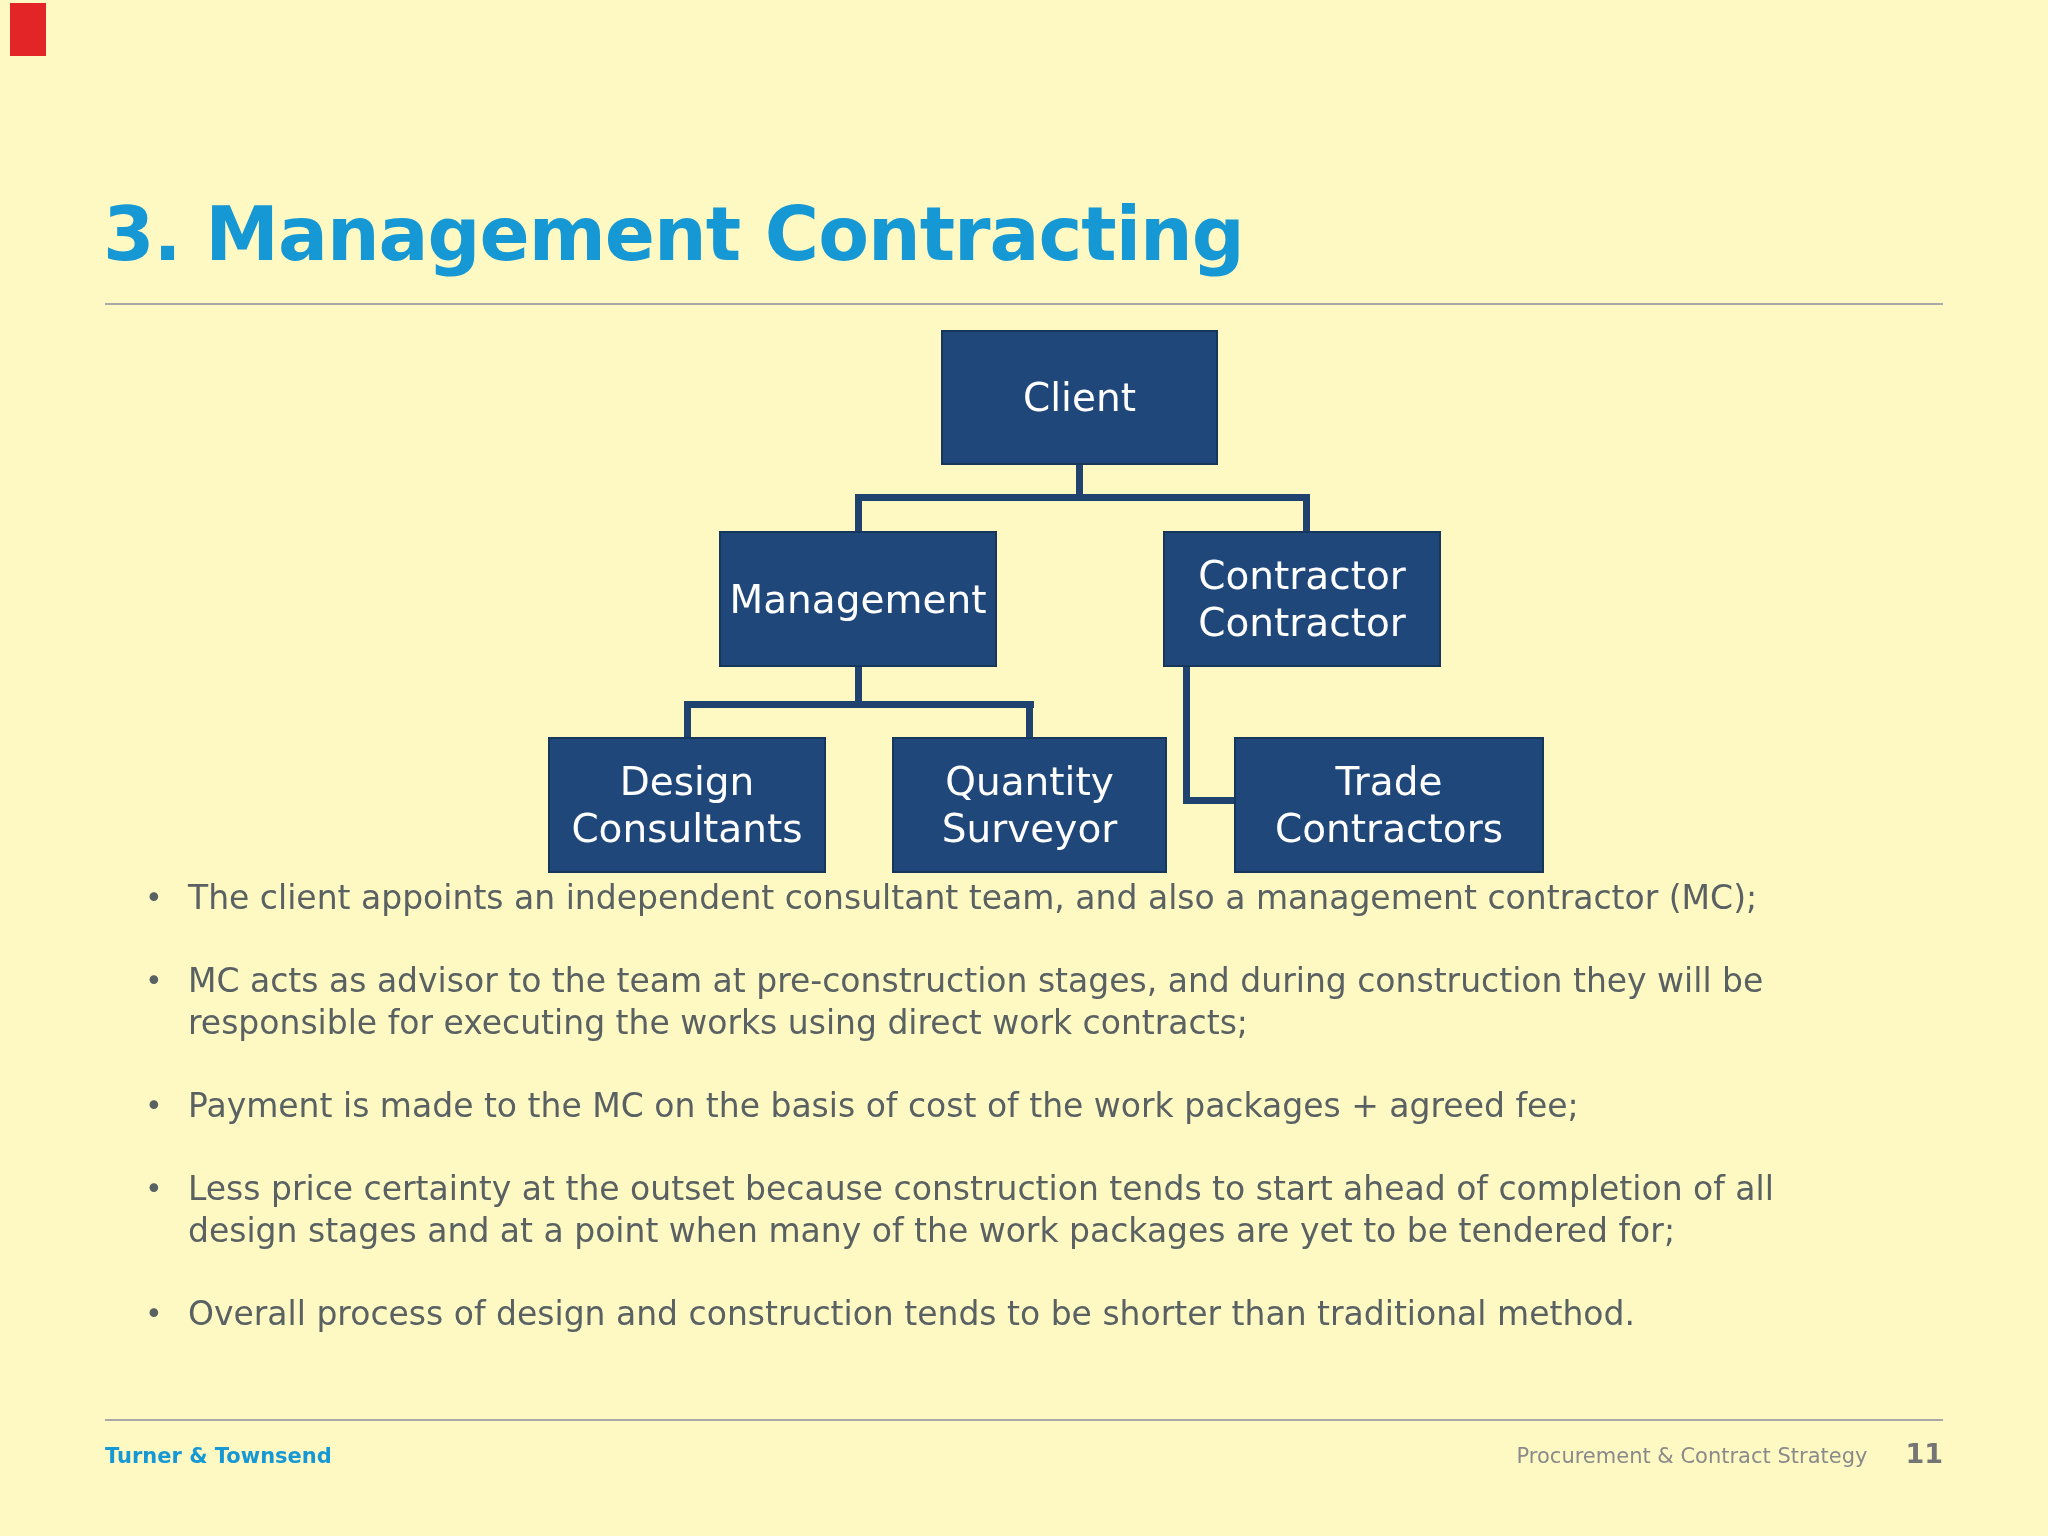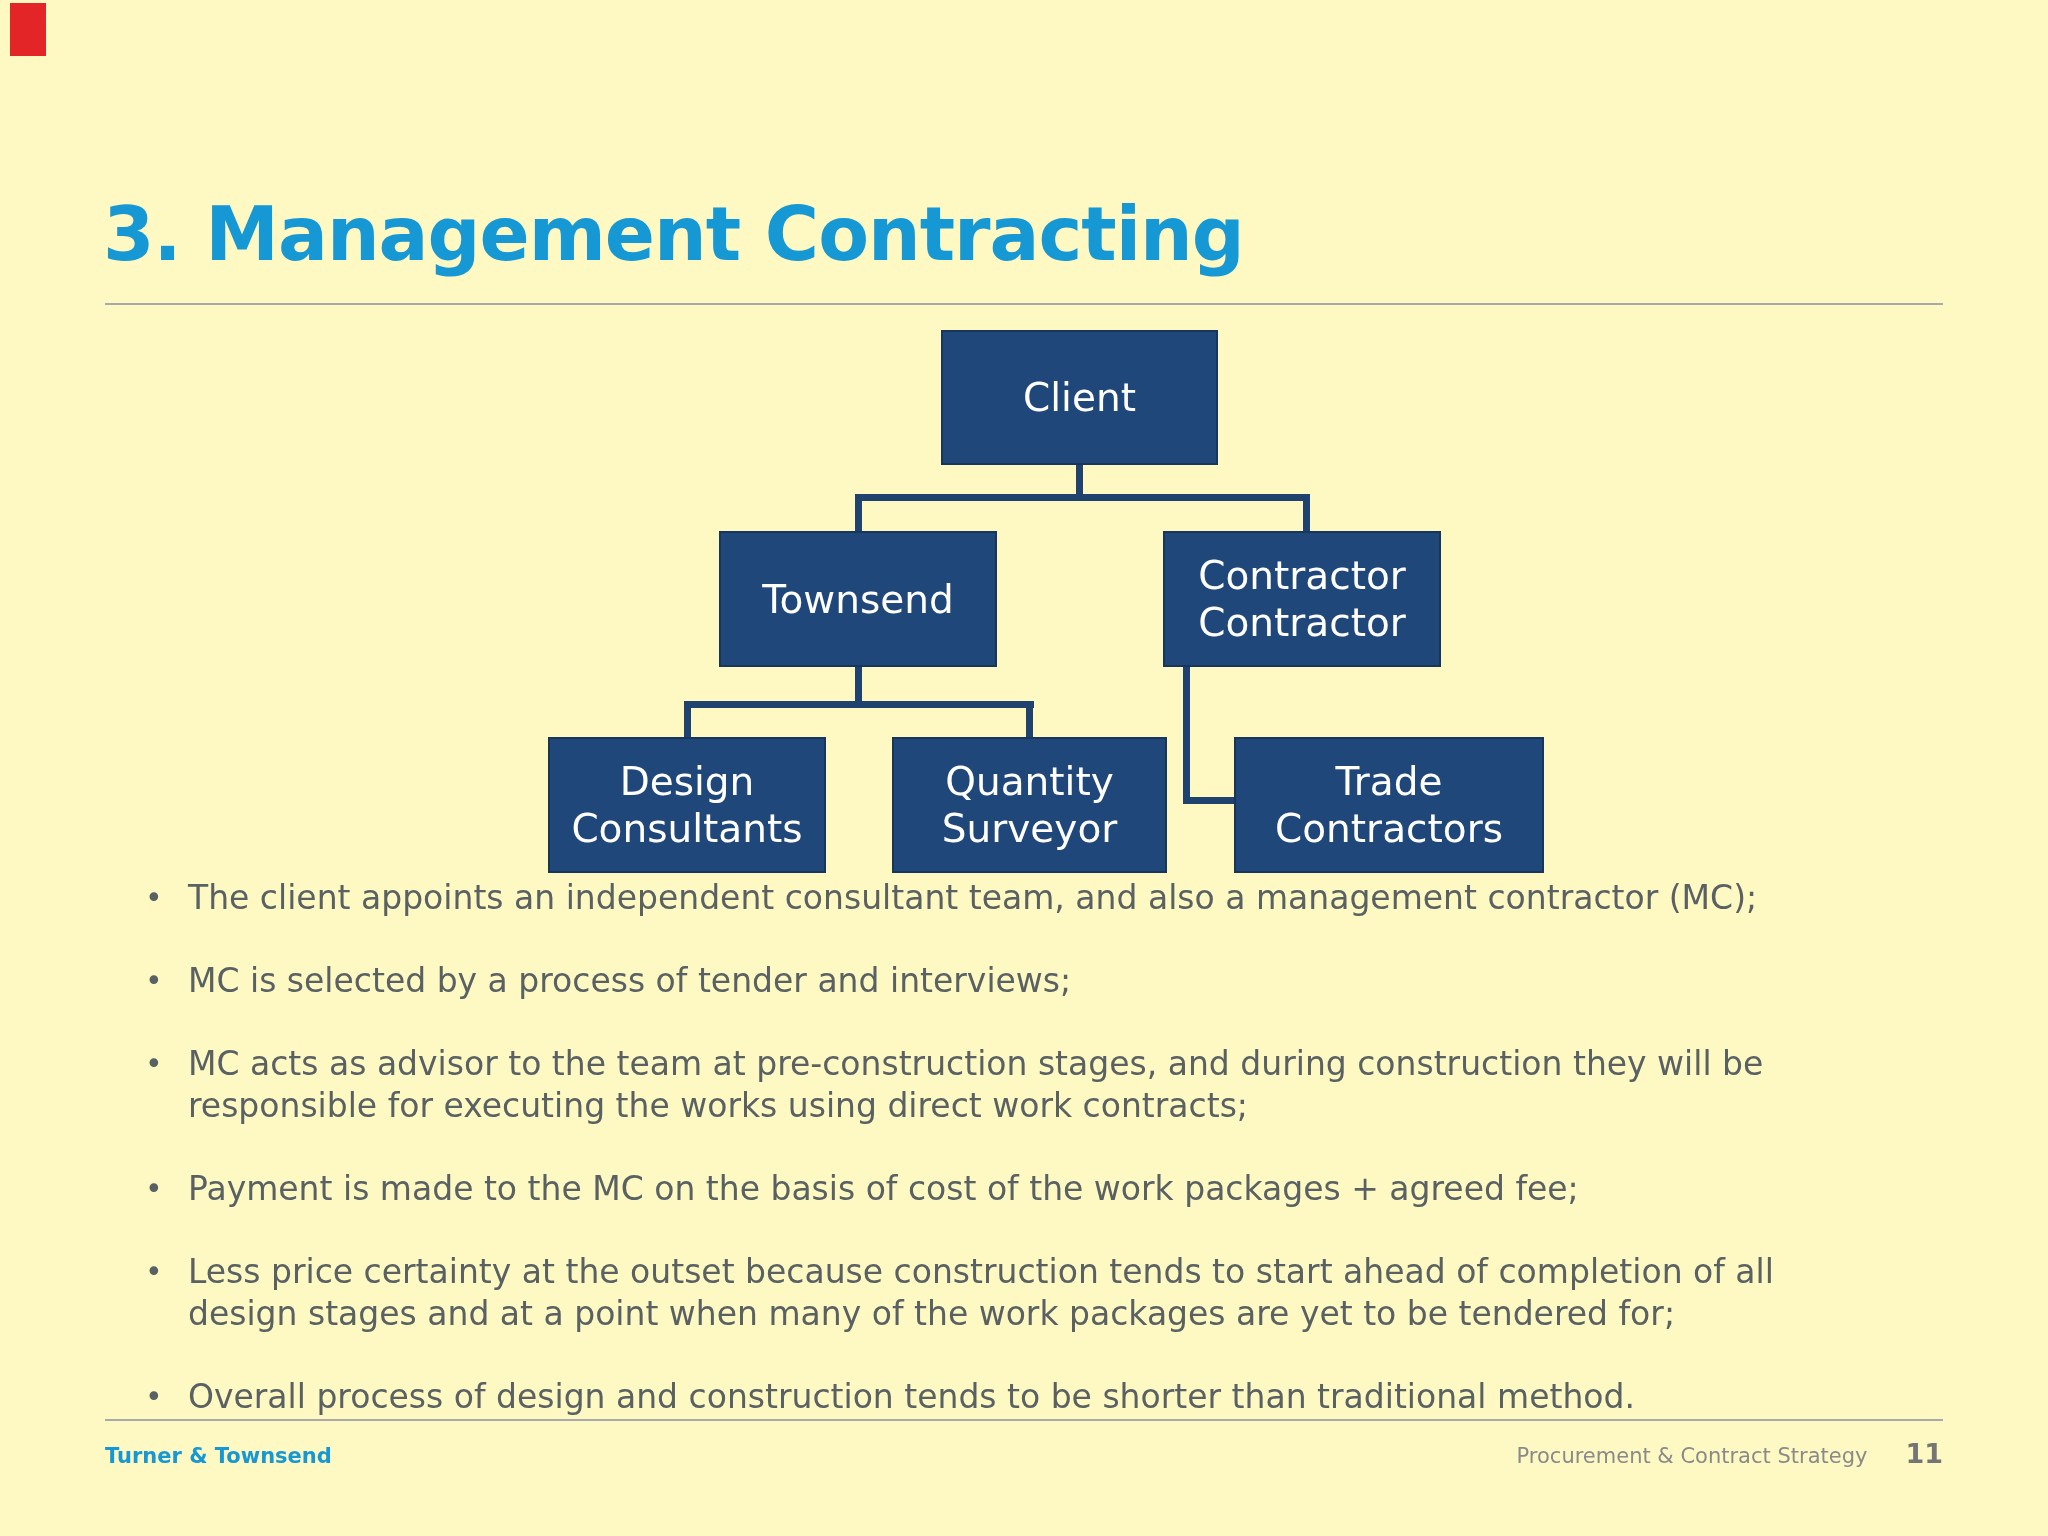--- a/index.html
+++ b/index.html
@@ -82,21 +82,21 @@
   <div class="conn" style="left:684px;top:701px;width:350px;height:7px;"></div>
   <div class="conn" style="left:684px;top:701px;width:7px;height:37px;"></div>
   <div class="conn" style="left:1026px;top:701px;width:7px;height:37px;"></div>
   <div class="conn" style="left:1183px;top:667px;width:7px;height:137px;"></div>
   <div class="conn" style="left:1183px;top:797px;width:52px;height:7px;"></div>
 
   <div class="node" style="left:941px;top:330px;width:277px;height:135px;">
     <span class="nline">Client</span>
   </div>
   <div class="node" style="left:719px;top:531px;width:278px;height:136px;">
-    <span class="nline">Townsend</span>
+    <span class="nline">Management</span>
   </div>
   <div class="node" style="left:1163px;top:531px;width:278px;height:136px;">
     <span class="nline">Contractor</span>
     <span class="nline">Contractor</span>
   </div>
   <div class="node" style="left:548px;top:737px;width:278px;height:136px;">
     <span class="nline">Design</span>
     <span class="nline">Consultants</span>
   </div>
   <div class="node" style="left:892px;top:737px;width:275px;height:136px;">
@@ -104,24 +104,20 @@
     <span class="nline">Surveyor</span>
   </div>
   <div class="node" style="left:1234px;top:737px;width:310px;height:136px;">
     <span class="nline">Trade</span>
     <span class="nline">Contractors</span>
   </div>
 
   <ul class="bullets">
     <li class="bullet">
       <div class="line">The client appoints an independent consultant team, and also a management contractor (MC);</div>
-      <div class="line"></div>
-    </li>
-    <li class="bullet">
-      <div class="line">MC is selected by a process of tender and interviews;</div>
       <div class="line"></div>
     </li>
     <li class="bullet">
       <div class="line">MC acts as advisor to the team at pre-construction stages, and during construction they will be</div>
       <div class="line">responsible for executing the works using direct work contracts;</div>
     </li>
     <li class="bullet">
       <div class="line">Payment is made to the MC on the basis of cost of the work packages + agreed fee;</div>
       <div class="line"></div>
     </li>

